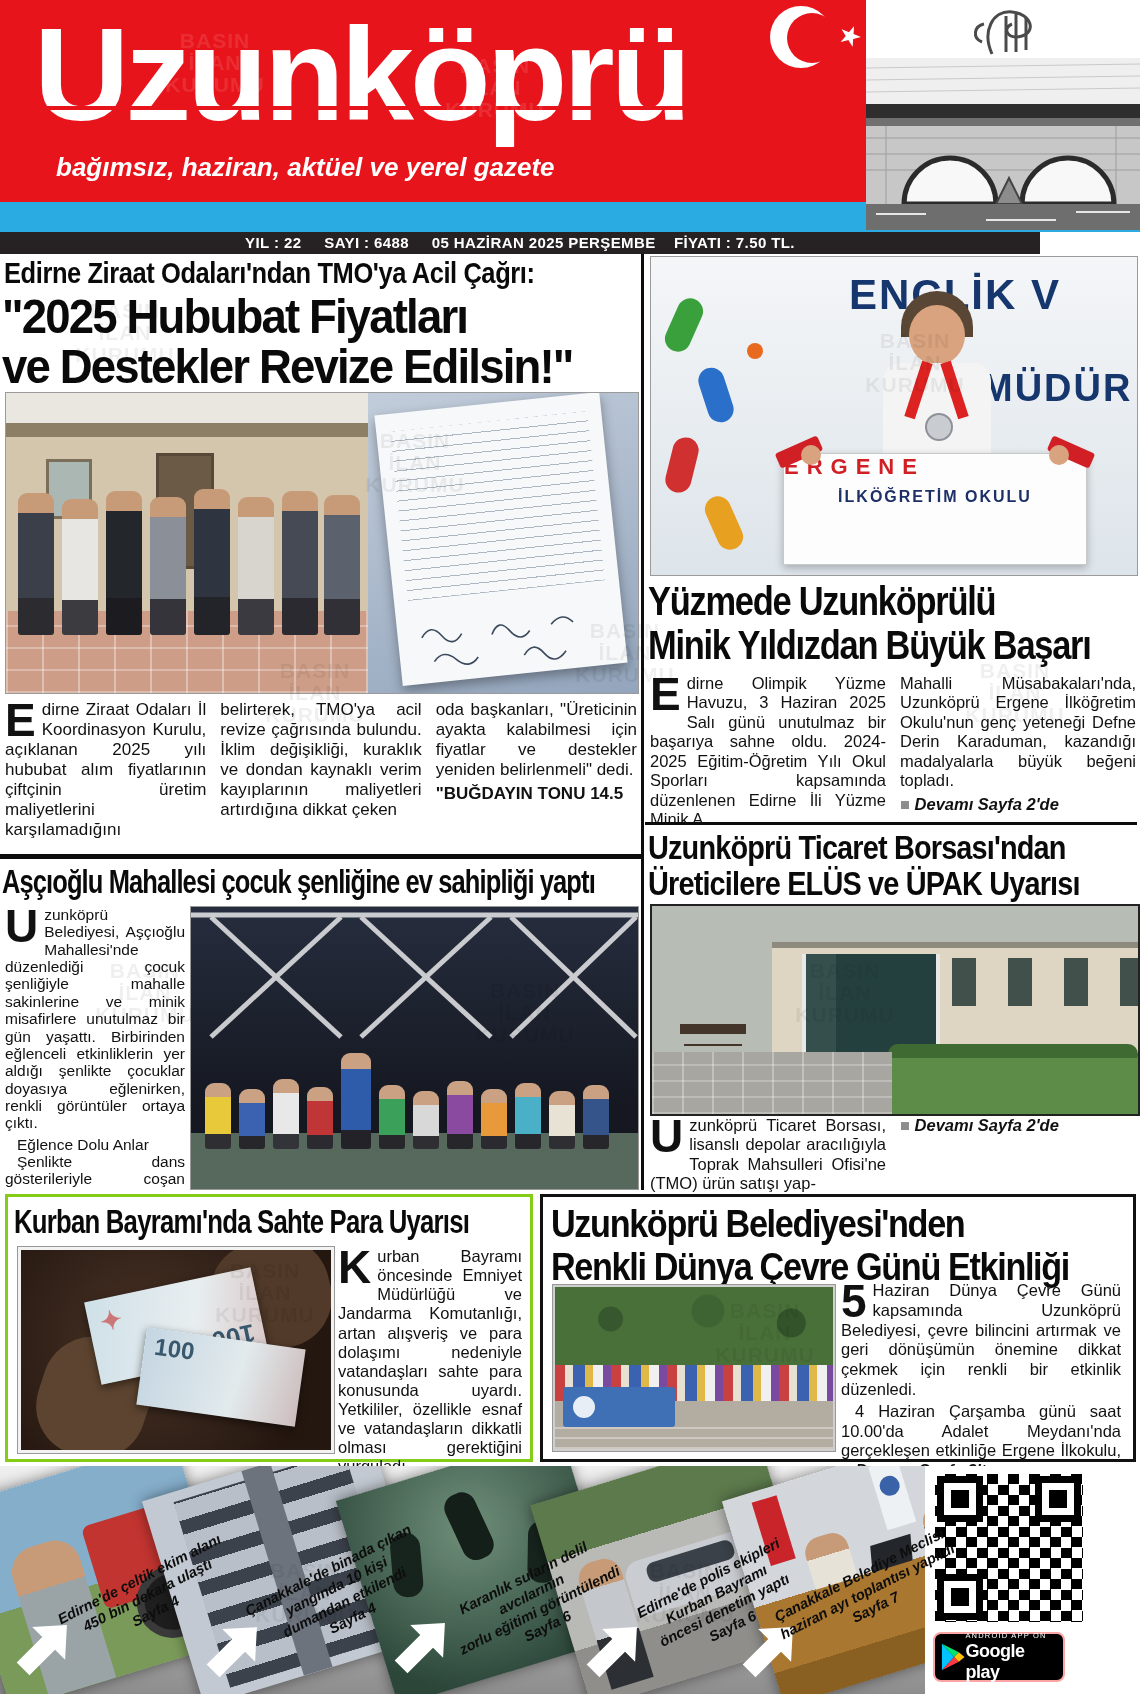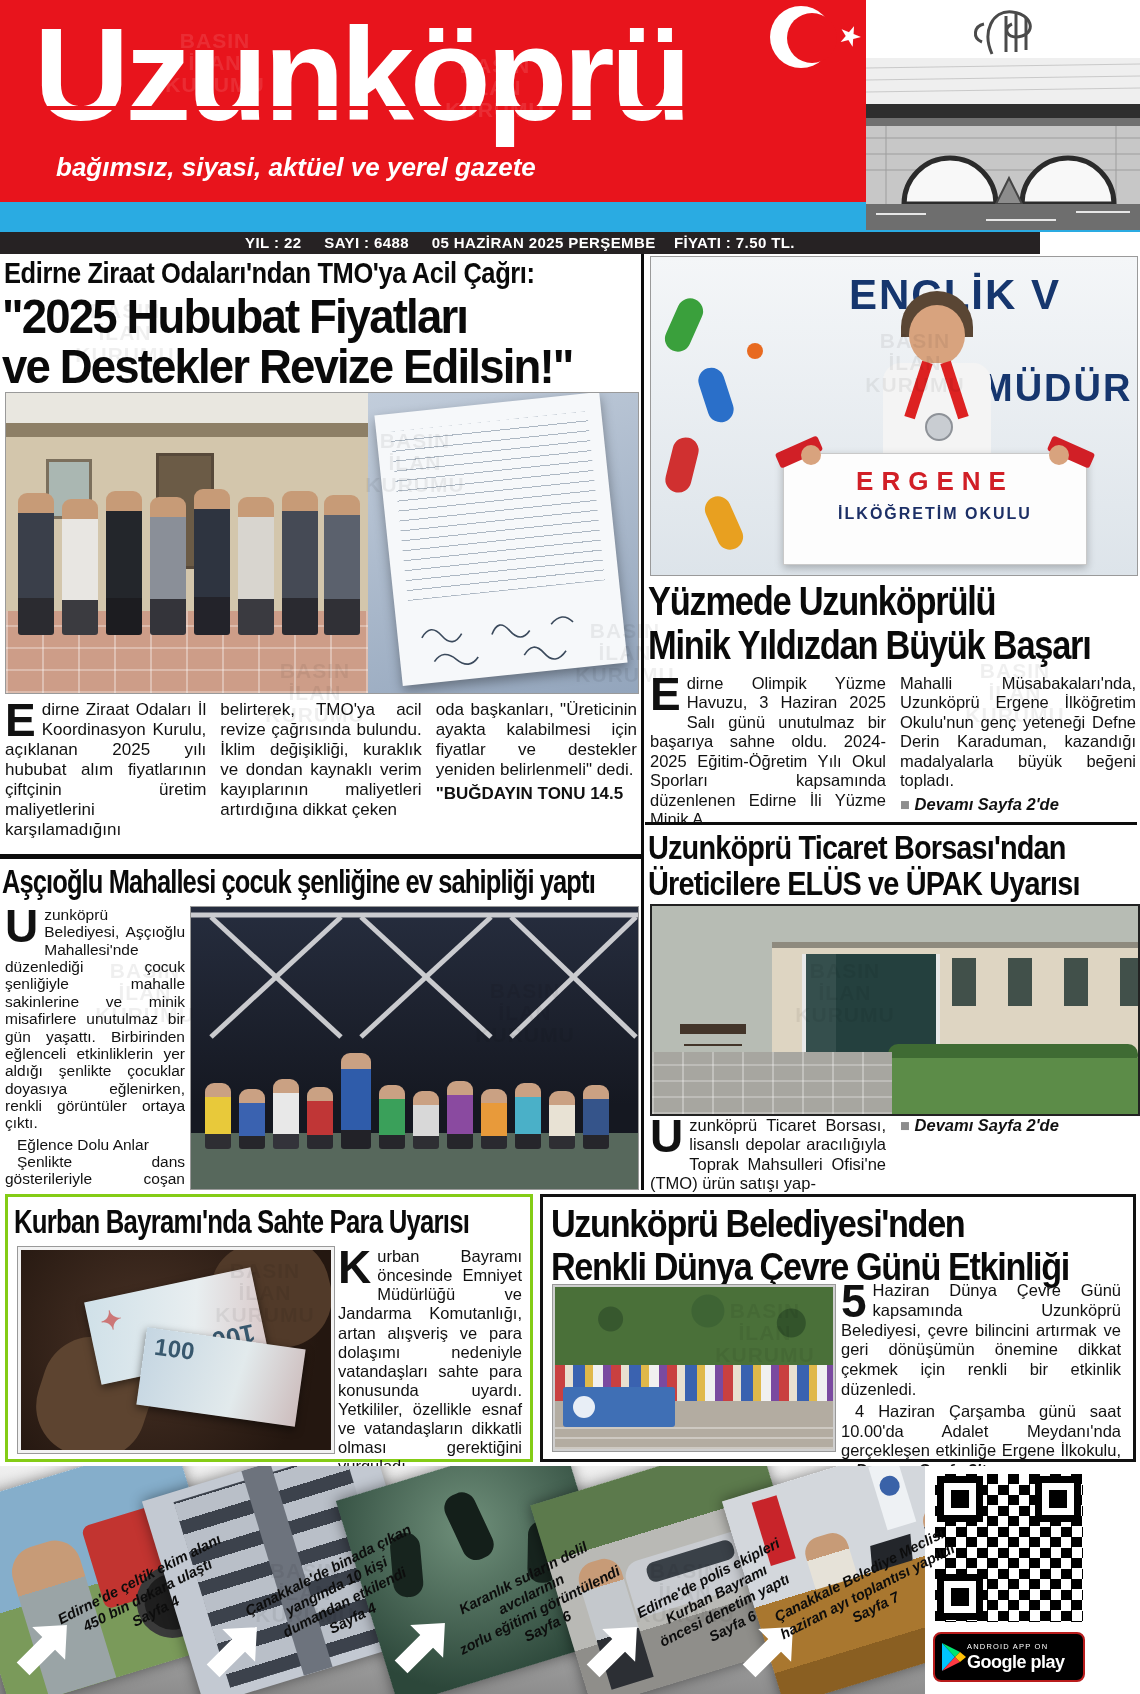--- a/index.html
+++ b/index.html
@@ -32,21 +32,21 @@
 
 <div id="page">
 
   <div class="abs" style="left:0;top:0;width:1140px;height:202px;background:#e8141c;"></div>
   <div class="abs" style="left:0;top:202px;width:1140px;height:30px;background:#2aabe2;"></div>
   <div class="abs" style="left:0;top:232px;width:1040px;height:22px;background:#262223;color:#fff;font-weight:bold;
               font-size:15px;line-height:22px;text-align:center;white-space:pre;letter-spacing:.4px;">YIL : 22     SAYI : 6488     05 HAZİRAN 2025 PERŞEMBE    FİYATI : 7.50 TL.</div>
 
   <div class="abs" style="left:34px;top:6px;font-size:132px;font-weight:bold;color:#fff;letter-spacing:-4px;line-height:1.05;">Uzunköprü</div>
   <div class="abs" style="left:30px;top:106px;width:706px;height:4px;background:#e8141c;"></div>
-  <div class="abs" style="left:56px;top:152px;color:#fff;font-size:26px;font-weight:bold;font-style:italic;">bağımsız, siyasi, aktüel ve yerel gazete</div>
+  <div class="abs" style="left:56px;top:152px;color:#fff;font-size:26px;font-weight:bold;font-style:italic;">bağımsız, haziran, aktüel ve yerel gazete</div>
 
   <div class="abs" style="left:770px;top:6px;width:62px;height:62px;border-radius:50%;background:#fff;"></div>
   <div class="abs" style="left:787px;top:13px;width:50px;height:50px;border-radius:50%;background:#e8141c;"></div>
   <div class="abs" style="left:838px;top:20px;color:#fff;font-size:27px;transform:rotate(22deg);">★</div>
 
   <div class="abs" style="left:866px;top:0;width:274px;height:230px;background:#fff;z-index:3;">
     <svg width="100" height="58" style="position:absolute;left:96px;top:2px;" viewBox="0 0 100 58">
       <g fill="none" stroke="#4a4a4a" stroke-width="3">
         <path d="M30 52 C20 30 30 8 50 10 C70 12 74 30 60 34 C45 38 40 26 50 22"></path>
         <path d="M44 50 V14"></path>
@@ -187,21 +187,21 @@
     <div class="abs" style="left:96px;top:86px;width:16px;height:16px;border-radius:50%;background:#e86a20;"></div>
     <div class="abs" style="left:250px;top:34px;width:72px;height:46px;border-radius:36px 36px 0 0;background:#5a4634;"></div>
     <div class="abs" style="left:258px;top:48px;width:56px;height:60px;border-radius:50%;background:#d8a37e;"></div>
     <div class="abs" style="left:232px;top:106px;width:108px;height:96px;border-radius:18px 18px 0 0;background:#f4f4f4;"></div>
     <div class="abs" style="left:262px;top:104px;width:11px;height:58px;background:#d22;transform:rotate(18deg);"></div>
     <div class="abs" style="left:298px;top:104px;width:11px;height:58px;background:#d22;transform:rotate(-18deg);"></div>
     <div class="abs" style="left:274px;top:156px;width:24px;height:24px;border-radius:50%;background:#c9cdd2;border:2px solid #8e9298;"></div>
     <div class="abs" style="left:132px;top:196px;width:302px;height:110px;background:#fdfdfd;border:1px solid #c9c9c9;box-shadow:0 3px 8px rgba(0,0,0,.25);">
       <div class="abs" style="left:-8px;top:-10px;width:46px;height:16px;background:#d11f26;transform:rotate(-24deg);border-radius:3px;"></div>
       <div class="abs" style="right:-8px;top:-10px;width:46px;height:16px;background:#d11f26;transform:rotate(24deg);border-radius:3px;"></div>
-      <div style="margin-top:12px;text-align:center;font-size:26px;font-weight:bold;color:#d11f26;letter-spacing:8px;">ERGENE</div>
+      <div style="margin-top:0;text-align:left;font-size:22px;font-weight:bold;color:#d11f26;letter-spacing:8px;">ERGENE</div>
       <div style="margin-top:8px;text-align:center;font-size:16px;font-weight:bold;color:#1c2f66;letter-spacing:2px;">İLKÖĞRETİM OKULU</div>
     </div>
     <div class="abs" style="left:150px;top:188px;width:20px;height:20px;border-radius:50%;background:#d8a37e;"></div>
     <div class="abs" style="left:398px;top:188px;width:20px;height:20px;border-radius:50%;background:#d8a37e;"></div>
   </div>
 
   <div class="abs hl" style="left:648px;top:578px;font-size:41px;letter-spacing:-1.5px;transform:scaleX(.84);">Yüzmede Uzunköprülü</div>
   <div class="abs hl" style="left:648px;top:622px;font-size:41px;letter-spacing:-1.5px;transform:scaleX(.84);">Minik Yıldızdan Büyük Başarı</div>
 
   <div class="abs bodycols" style="left:650px;top:674px;width:486px;height:146px;font-size:16.5px;">
@@ -373,21 +373,21 @@
         <div class="finder" style="left:2px;top:2px;">
             <div></div>
           </div>
         <div class="finder" style="right:2px;top:2px;">
             <div></div>
           </div>
         <div class="finder" style="left:2px;bottom:2px;">
             <div></div>
           </div>
       </div>
-      <div class="abs" style="left:8px;top:166px;width:152px;height:50px;background:#000;border:2px solid #b91c1c;border-radius:8px;
+      <div class="abs" style="left:8px;top:166px;width:132px;height:50px;background:#000;border:2px solid #fca5a5;border-radius:8px;
                   display:flex;align-items:center;padding:0 6px;box-sizing:border-box;">
         <svg width="26" height="28" viewBox="0 0 26 28">
           <polygon points="1,0 1,28 14,14" fill="#00c4ff"></polygon>
           <polygon points="1,0 19,9 14,14" fill="#00e571"></polygon>
           <polygon points="14,14 19,19 1,28" fill="#ff3a44"></polygon>
           <polygon points="14,14 19,9 25,14 19,19" fill="#ffc107"></polygon>
         </svg>
         <div>
           <div style="color:#fff;font-size:7.5px;letter-spacing:1.2px;">ANDROID APP ON</div>
           <div style="color:#fff;font-size:18px;font-weight:bold;letter-spacing:-.5px;margin-top:1px;">Google play</div>

